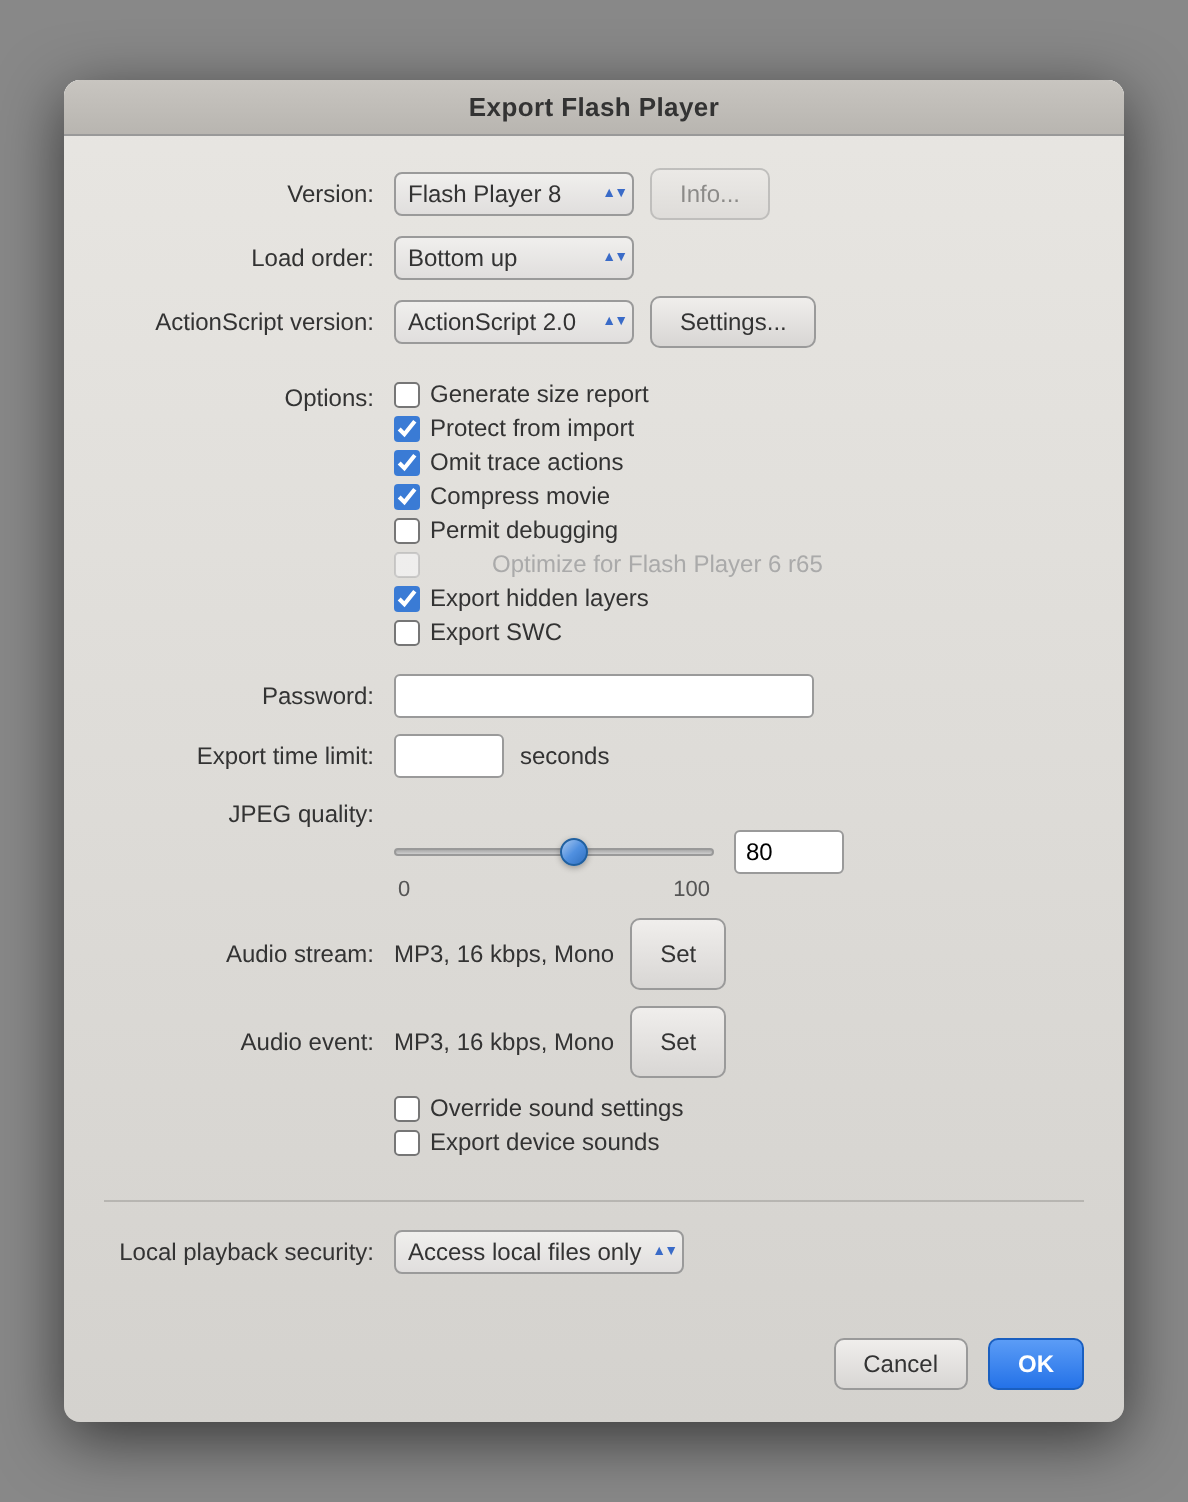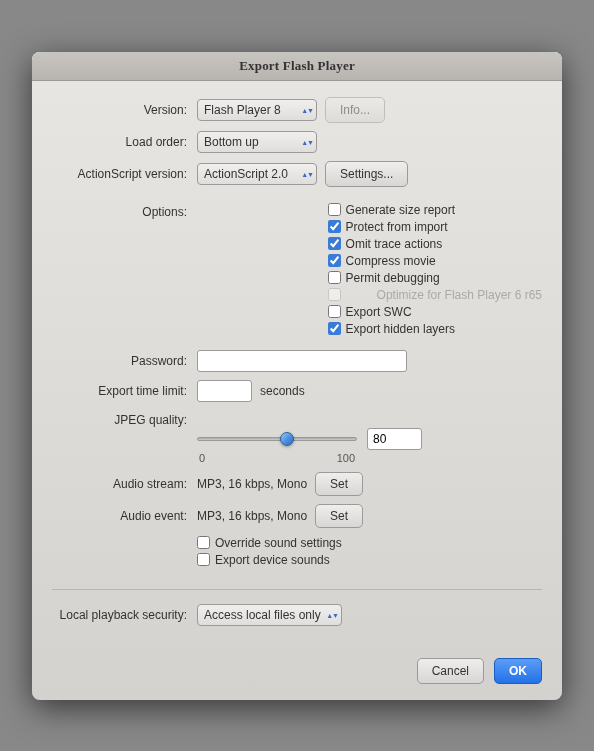--- a/index.html
+++ b/index.html
@@ -25,21 +25,20 @@
 
     .title-bar {
       background: linear-gradient(to bottom, #c8c5c0 0%, #b8b5b0 100%);
       text-align: center;
       padding: 6px 10px;
       font-size: 13px;
       font-weight: bold;
       color: #333;
       border-bottom: 1px solid #999;
       letter-spacing: 0.2px;
-      font-family: Liberation Serif, serif;
     }
 
     .content {
       padding: 16px 20px 14px 20px;
     }
 
     .form-row {
       display: flex;
       align-items: center;
       margin-bottom: 8px;
@@ -231,21 +230,21 @@
     }
 
     .set-button {
       background: linear-gradient(to bottom, #f0eeec 0%, #d8d6d4 100%);
       border: 1px solid #9a9a9a;
       border-radius: 5px;
       padding: 3px 14px;
       font-size: 12px;
       color: #333;
       cursor: pointer;
-      height: 24px;
+      height: 36px;
     }
 
     .audio-info {
       font-size: 12px;
       color: #333;
     }
 
     .divider {
       height: 1px;
       background: rgba(0,0,0,0.15);
@@ -306,21 +305,21 @@
         <div class="select-wrapper blue-arrows">
           <select class="mac-select">
             <option>ActionScript 2.0</option>
             <option>ActionScript 1.0</option>
           </select>
         </div>
         <button class="mac-button">Settings...</button>
       </div>
     </div>
 
-    <div class="form-row" style="align-items: flex-start; margin-top: 16px; justify-content: space-between;">
+    <div class="form-row" style="align-items: flex-start; margin-top: 16px;">
       <div class="form-label" style="padding-top: 2px;">Options:</div>
       <div class="checkbox-group">
         <label class="checkbox-item">
           <input type="checkbox" style="">
           <span>Generate size report</span>
         </label>
         <label class="checkbox-item">
           <input type="checkbox" checked="" style="">
           <span>Protect from import</span>
         </label>
@@ -334,26 +333,26 @@
         </label>
         <label class="checkbox-item">
           <input type="checkbox" style="">
           <span>Permit debugging</span>
         </label>
         <label class="checkbox-item disabled">
           <input type="checkbox" disabled="" style="">
           <span>Optimize for Flash Player 6 r65</span>
         </label>
         <label class="checkbox-item">
+          <input type="checkbox" checked="" style="">
+          <span>Export hidden layers</span>
+        </label>
+        <label class="checkbox-item">
           <input type="checkbox" style="">
           <span>Export SWC</span>
-        </label>
-        <label class="checkbox-item">
-          <input type="checkbox" checked="" style="">
-          <span>Export hidden layers</span>
         </label>
       </div>
     </div>
 
     <div class="spacer"></div>
 
     <div class="form-row">
       <div class="form-label">Password:</div>
       <div class="form-control-area">
         <input type="password" class="password-input" value="" style="">

